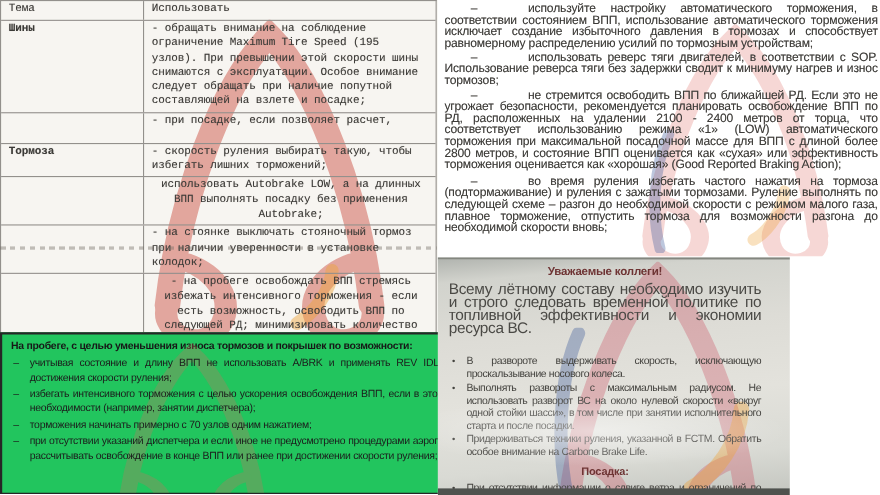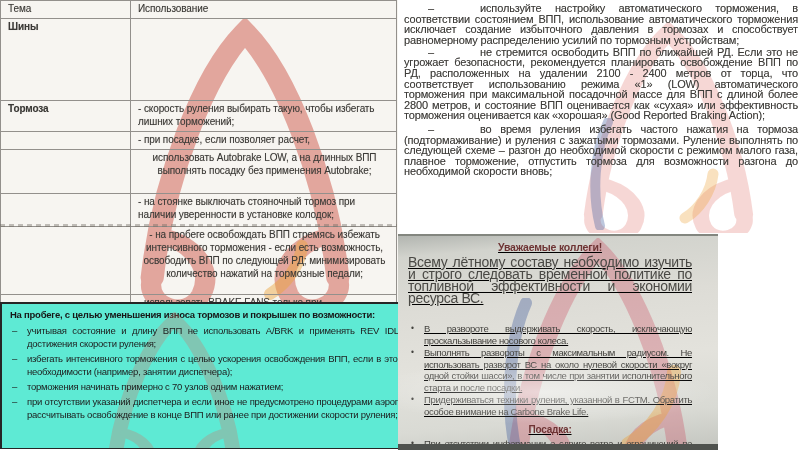--- a/index.html
+++ b/index.html
@@ -2,21 +2,21 @@
 <html><head>
 <meta charset="utf-8">
 <style>
   html,body{margin:0;padding:0;background:#fff;}
   .canvas{position:relative;width:800px;height:450px;background:#ffffff;overflow:hidden;
           font-family:"Liberation Sans",sans-serif;}
 
   
   .scan-table{position:absolute;left:0;top:0;width:398px;height:302px;background:#f7f5f1;
               overflow:hidden;}
-  .tbl{position:relative;width:397px;border:1px solid #93908c;border-bottom:none;box-sizing:border-box;}
+  .tbl{position:relative;width:397px;border:1px solid #93908c;border-bottom:none;box-sizing:border-box;font-family:Liberation Mono, monospace;}
   .tbl-row{display:grid;grid-template-columns:130px 1fr;border-bottom:1px solid #93908c;}
   .tbl-row .c{padding:1px 5px 2px 7px;font-size:10px;line-height:13.3px;color:#3b3a37;
               letter-spacing:-0.1px;text-shadow:0 0 .7px rgba(80,72,66,.4);box-sizing:border-box;}
   .tbl-row .topic{border-right:1px solid #93908c;font-weight:bold;}
   .tbl-row.hdr .topic{font-weight:normal;}
   .tbl-row:nth-child(1){min-height:17px;}
   .tbl-row:nth-child(2){min-height:81px;}
   .tbl-row:nth-child(3){min-height:27px;}
   .tbl-row:nth-child(4){min-height:17px;}
   .tbl-row:nth-child(5){min-height:43px;text-align:center;}
@@ -29,33 +29,33 @@
   
   .right-text{position:absolute;left:401px;top:0;width:399px;height:233px;background:#fff;overflow:hidden;}
   .paras{position:relative;padding:3px 2px 0 3px;}
   .rp{margin:0 0 1.5px;font-size:11px;line-height:10.6px;color:#3e3d3a;text-align:justify;
       letter-spacing:-0.15px;text-shadow:0 0 .6px rgba(70,66,60,.45);}
   .paras .rp:nth-child(3){margin-top:3px;}
   .paras .rp:nth-child(4){margin-top:4px;}
   .rp .dash{display:inline-block;width:76px;padding-left:24px;box-sizing:border-box;}
 
   
-  .bottom-box{position:absolute;left:0;top:302px;width:428px;height:147px;background:#5eead4;
+  .bottom-box{position:absolute;left:0;top:302px;width:428px;height:147px;background:#22c55e;
               border:2px solid #262626;border-right-width:1px;border-bottom-width:1px;
               box-sizing:border-box;overflow:hidden;padding:4px 6px 0 8px;}
   .bl-heading{margin:0 0 3px;font-size:9.5px;line-height:13px;font-weight:bold;color:#171717;
               letter-spacing:-0.25px;}
   .bl-item{position:relative;margin:0 0 2px;padding-left:17px;font-size:9.5px;line-height:13px;
            color:#1c1c1c;text-align:justify;letter-spacing:-0.25px;}
   .bl-item .mk{position:absolute;left:2px;top:0;}
 
   
   .photo{position:absolute;left:398px;top:234px;width:320px;height:216px;overflow:hidden;
          border-top:2px solid #83867f;box-sizing:border-box;
-         background:linear-gradient(175deg,#b2b5b0 0%,#d2d3cd 9%,#dddcd6 32%,#e3e2dc 58%,#d9dad4 82%,#c3c5bf 100%);text-decoration:underline;}
+         background:linear-gradient(175deg,#b2b5b0 0%,#d2d3cd 9%,#dddcd6 32%,#e3e2dc 58%,#d9dad4 82%,#c3c5bf 100%);}
   .photo::after{content:"";position:absolute;left:0;top:58%;width:100%;height:30%;
                 background:radial-gradient(ellipse at 45% 50%,rgba(255,255,255,.5),rgba(255,255,255,0) 70%);
                 pointer-events:none;}
   .memo-content{position:relative;padding:5px 26px 0 10px;}
   .memo-title{margin:0 0 3px;text-align:center;font-weight:bold;font-size:10.5px;color:#6e3434;
               letter-spacing:-0.2px;}
   .memo-intro{margin:0 0 19px;font-size:14px;line-height:12px;color:#4a4945;text-align:justify;
               letter-spacing:-0.3px;}
   .memo-h{margin:7px 0 3px;text-align:center;font-weight:bold;font-size:10px;color:#6e3434;
           letter-spacing:-0.2px;}
@@ -86,32 +86,33 @@
   <section class="scan-table">
     <svg class="wm" style="left:100px;top:18px;width:290px;height:290px;color:#c73a2c;opacity:.42" viewBox="0 0 100 125" preserveAspectRatio="none">
         <use href="#wm-a"></use>
       </svg>
     <svg class="wm-extra" style="left:262px;top:240px;width:46px;height:60px;opacity:.45" viewBox="0 0 46 60">
         <path d="M8 54 C24 44 38 26 40 6" fill="none" stroke="#eda43b" stroke-width="12" stroke-linecap="round"></path>
       </svg>
     <div class="tbl" id="tbl">
         <div class="tbl-row hdr">
           <div class="c topic">Тема</div>
-          <div class="c">Использование</div>
+          <div class="c">Использовать</div>
         </div>
         <div class="tbl-row">
           <div class="c topic">Шины</div>
+          <div class="c">- обращать внимание на соблюдение ограничение Maximum Tire Speed (195 узлов). При превышении этой скорости шины снимаются с эксплуатации. Особое внимание следует обращать при наличие попутной составляющей на взлете и посадке;</div>
+        </div>
+        <div class="tbl-row">
+          <div class="c topic"></div>
+          <div class="c">- при посадке, если позволяет расчет,</div>
         </div>
         <div class="tbl-row">
           <div class="c topic">Тормоза</div>
           <div class="c">-  скорость руления выбирать такую, чтобы избегать лишних торможений;</div>
-        </div>
-        <div class="tbl-row">
-          <div class="c topic"></div>
-          <div class="c">- при посадке, если позволяет расчет,</div>
         </div>
         <div class="tbl-row">
           <div class="c topic"></div>
           <div class="c">использовать Autobrake LOW, а на длинных ВПП выполнять посадку без применения Autobrake;</div>
         </div>
         <div class="tbl-row">
           <div class="c topic"></div>
           <div class="c">-  на стоянке выключать стояночный тормоз при наличии уверенности в установке колодок;</div>
         </div>
         <div class="tbl-row">
@@ -131,20 +132,21 @@
         <use href="#wm-a"></use>
       </svg>
     <svg class="wm-extra" style="left:183px;top:118px;width:32px;height:112px;opacity:.35" viewBox="0 0 32 112">
         <path d="M24 4 C10 34 8 76 16 108" fill="none" stroke="#46619f" stroke-width="10" stroke-linecap="round"></path>
       </svg>
     <svg class="wm-extra" style="left:278px;top:168px;width:40px;height:56px;opacity:.32" viewBox="0 0 40 56">
         <path d="M6 50 C20 42 32 24 34 6" fill="none" stroke="#eda43b" stroke-width="11" stroke-linecap="round"></path>
       </svg>
     <div class="paras" id="paras">
         <p class="rp"><span class="dash">–</span><span>используйте настройку автоматического торможения, в соответствии состоянием ВПП, использование автоматического торможения исключает создание избыточного давления в тормозах и способствует равномерному распределению усилий по тормозным устройствам;</span></p>
+        <p class="rp"><span class="dash">–</span><span>использовать реверс тяги двигателей, в соответствии с SOP. Использование реверса тяги без задержки сводит к минимуму нагрев и износ тормозов;</span></p>
         <p class="rp"><span class="dash">–</span><span>не стремится освободить ВПП по ближайшей РД. Если это не угрожает безопасности, рекомендуется планировать освобождение ВПП по РД, расположенных на удалении 2100 - 2400 метров от торца, что соответствует использованию режима «1» (LOW) автоматического торможения при максимальной посадочной массе для ВПП с длиной более 2800 метров, и состояние ВПП оценивается как «сухая» или эффективность торможения оценивается как «хорошая» (Good Reported Braking Action);</span></p>
         <p class="rp"><span class="dash">–</span><span>во время руления избегать частого нажатия на тормоза (подтормаживание) и руления с зажатыми тормозами.  Руление выполнять по следующей схеме – разгон до необходимой скорости с режимом малого газа, плавное торможение, отпустить тормоза для возможности разгона до необходимой скорости вновь;</span></p>
       </div>
   </section>
 
   <section class="bottom-box">
     <svg class="wm" style="left:80px;top:8px;width:185px;height:160px;color:#d96a60;opacity:.28" viewBox="0 0 100 125" preserveAspectRatio="none">
         <use href="#wm-a"></use>
       </svg>
     <p class="bl-heading">На пробеге, с целью уменьшения износа тормозов и покрышек по возможности:</p>

